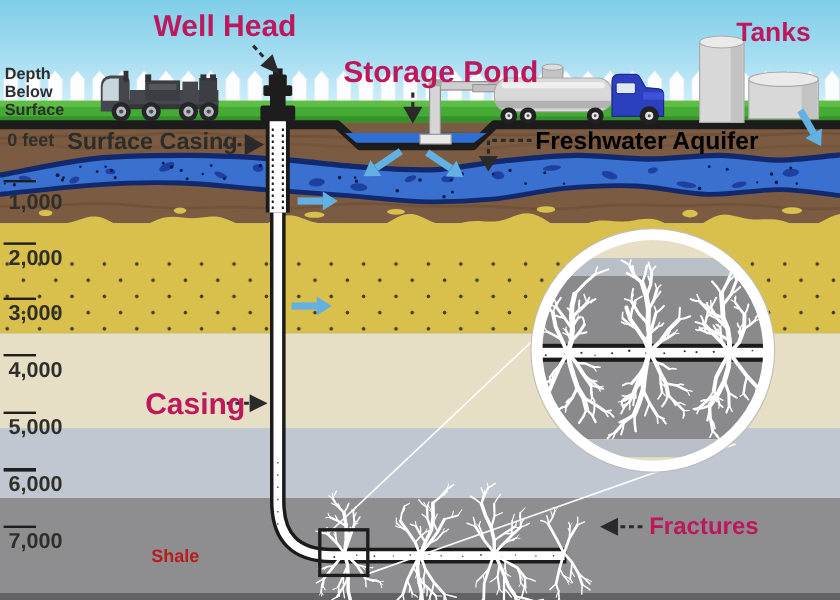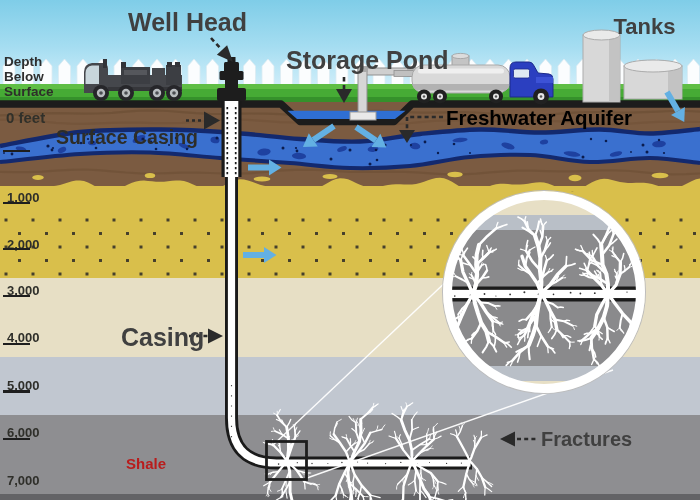--- a/index.html
+++ b/index.html
@@ -12,36 +12,36 @@
   #sky   { top:0;   height:104px; background:linear-gradient(to bottom,#7fcde8 0%,#a5ddf1 45%,#d2effa 85%,#e2f6fc 100%); }
   #soil  { top:100px; height:86px;  background:#7b5b41; }
   #sand  { top:186px; height:92px;  background:#d9bf4b;
             background-image:radial-gradient(circle,#453f2c 1.4px,rgba(0,0,0,0) 1.8px),radial-gradient(circle,#453f2c 1.4px,rgba(0,0,0,0) 1.8px);
             background-size:27px 27px,27px 27px; background-position:6px 7px,19.5px 20.5px; }
   #silt  { top:278px; height:79px;  background:#e7dfc5; }
   #mud   { top:357px; height:58px;  background:#c1c7d0; }
   #shale { top:415px; height:79px;  background:#8e8e91; }
   #deep  { top:494px; height:6px;   background:#636366; }
 
-  .lbl { position:absolute; color:#404040; font-weight:bold; white-space:nowrap; line-height:1; }
+  .lbl { position:absolute; color:#be185d; font-weight:bold; white-space:nowrap; line-height:1; }
   #lbl-wellhead  { left:128px; top:10px;  font-size:25px; }
   #lbl-pond      { left:286px; top:48px;  font-size:25px; }
   #lbl-tanks     { left:597px; top:15px;  font-size:22px; width:95px; text-align:center; line-height:1.05; }
-  #lbl-surfcase  { left:56px;  top:109px; font-size:19.5px; color:#2d2d28;margin-top:19px; }
+  #lbl-surfcase  { left:56px;  top:109px; font-size:19.5px; color:#2d2d28; }
   #lbl-aquifer   { left:446px; top:108px; font-size:20.5px; color:#000000; }
   #lbl-casing    { left:121px; top:325px; font-size:25px; }
   #lbl-fractures { left:541px; top:429px; font-size:20px; }
   #lbl-shale     { left:126px; top:456px; font-size:15px; color:#b91c1c; }
   #depth-title   { left:4px; top:55px; font-size:13.5px; line-height:1.1; color:#2e2e2e; }
   #depth-title .on-grass { color:#2e2e2a; }
   #lbl-zerofeet  { left:6px; top:110px; font-size:15px; color:#30302a; }
   #inset-clip { position:absolute; left:450px; top:198px; width:188px; height:188px; border-radius:50%; overflow:hidden; }
   #inset-ring { position:absolute; left:443px; top:191px; width:202px; height:202px; border-radius:50%; border:9.5px solid #fff; box-sizing:border-box; box-shadow:0 0 0 1px #bdbdbd; }
   .tick { position:absolute; left:3px; width:27px; height:2.6px; background:#1e1e1e; }
-  .ticklabel { position:absolute; left:7px; font-size:13px; font-weight:bold; color:#2f2f2a; line-height:1; white-space:nowrap;margin-top:32px; }
+  .ticklabel { position:absolute; left:7px; font-size:18px; font-weight:bold; color:#2f2f2a; line-height:1; white-space:nowrap; }
 </style>
 </head>
 <body>
 
 <div id="stage">
   <div id="sky" class="layer"></div>
   <div id="soil" class="layer"></div>
   <div id="sand" class="layer"></div>
   <div id="silt" class="layer"></div>
   <div id="mud" class="layer"></div>

